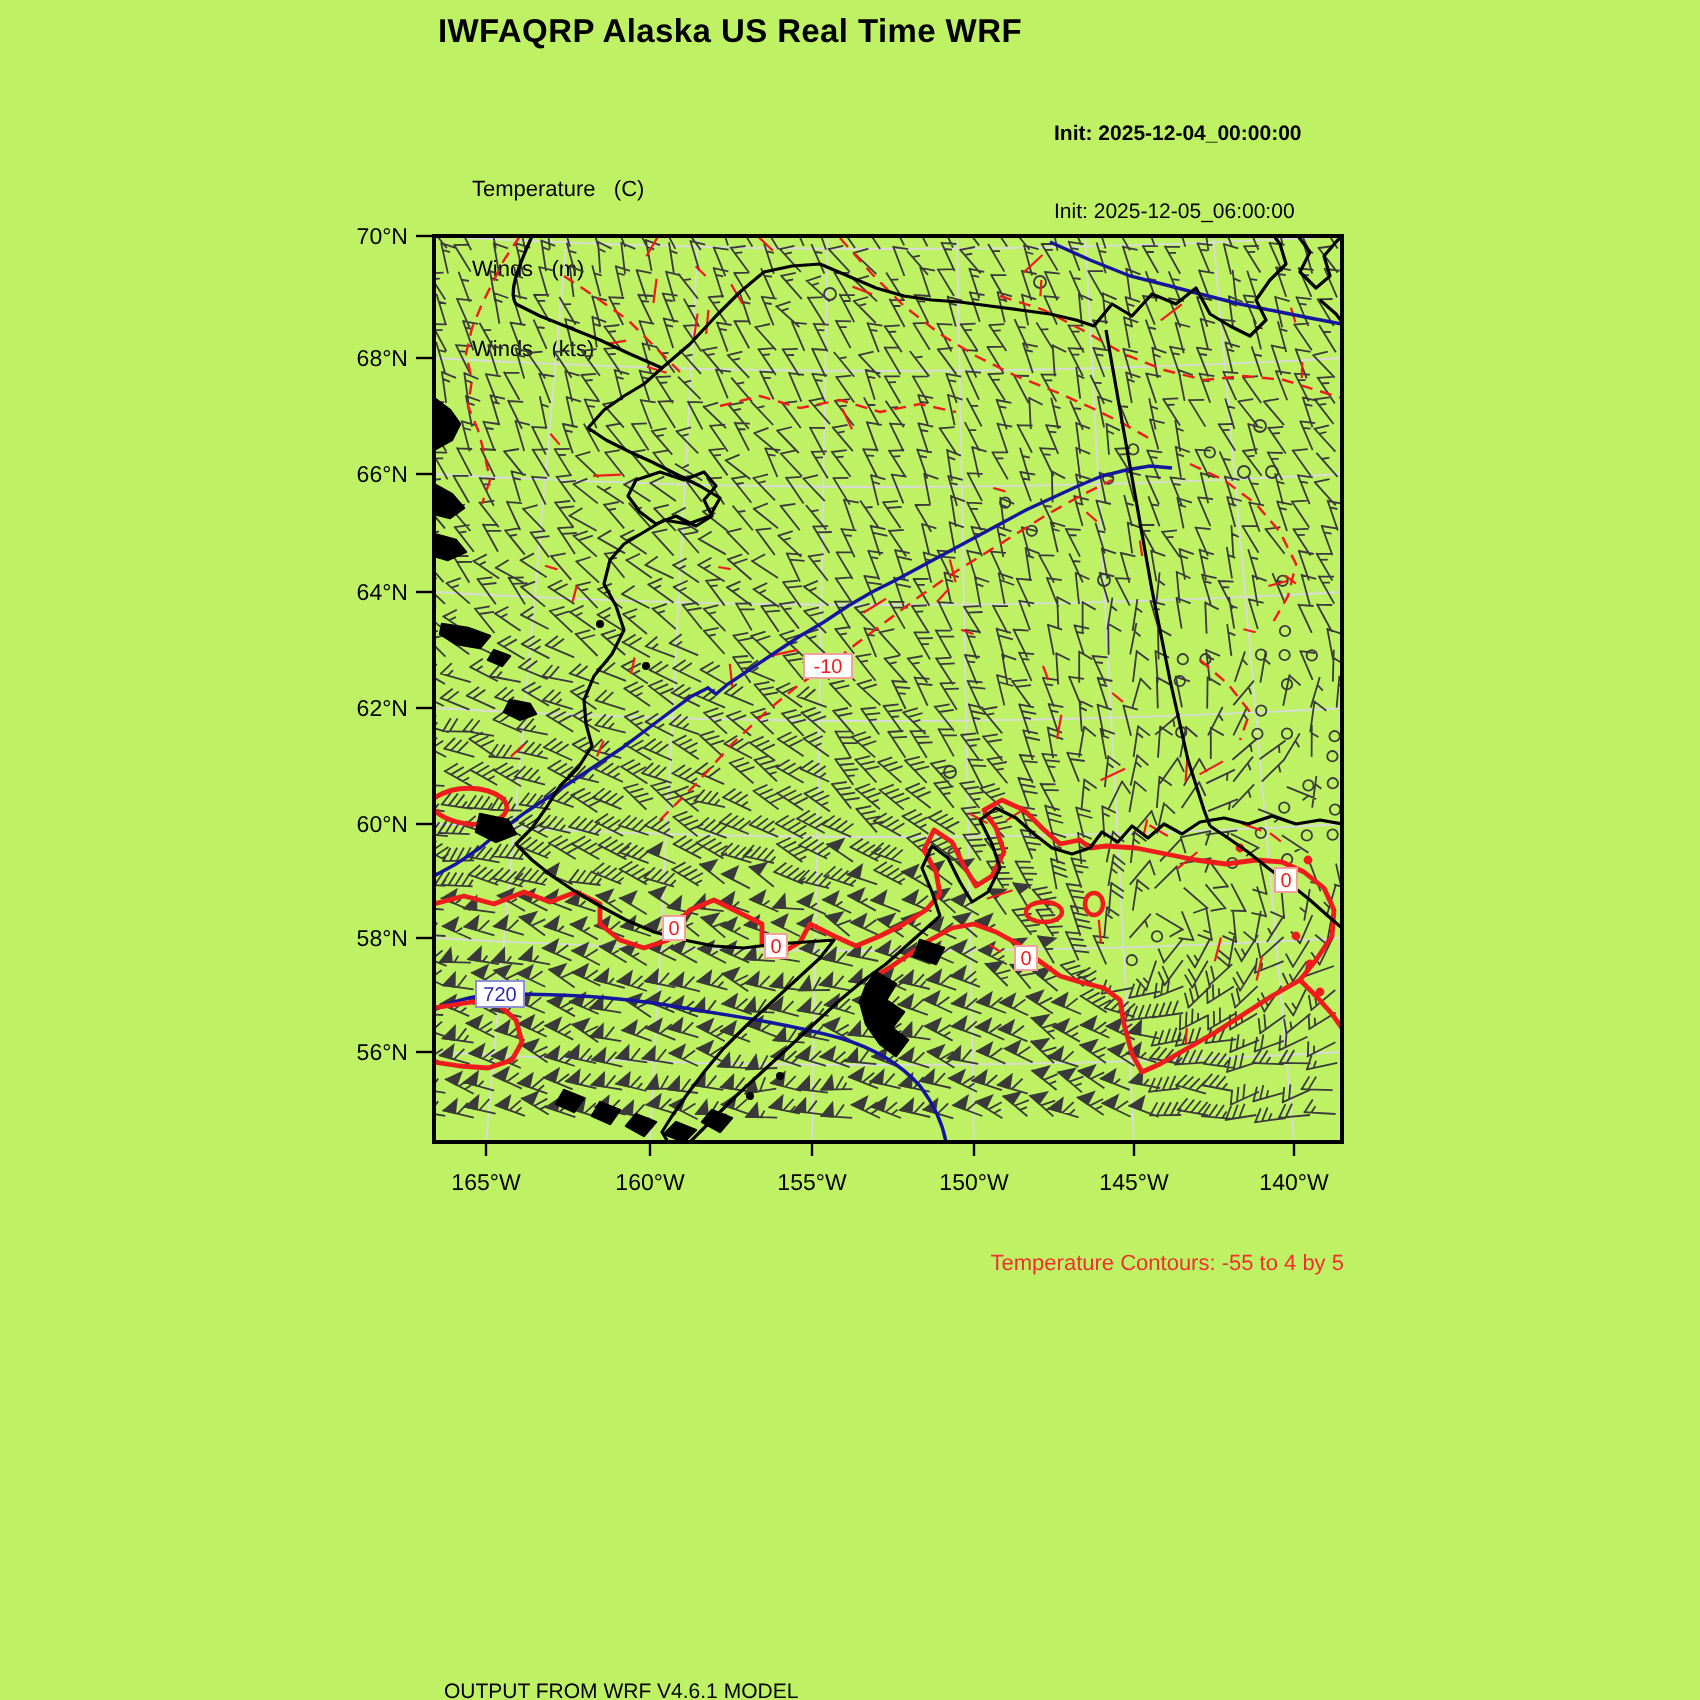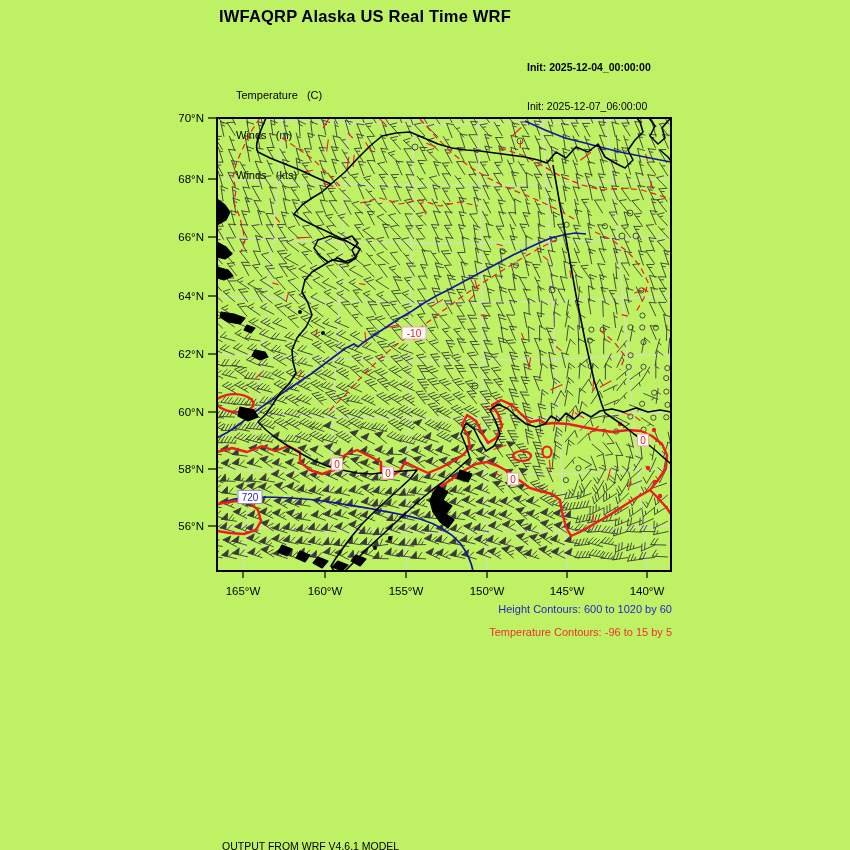--- a/index.html
+++ b/index.html
@@ -16,21 +16,21 @@
   svg text{font-family:"Liberation Sans", sans-serif;}
 </style>
 </head>
 <body>
 
 <div id="page">
   <div id="title" class="abs">IWFAQRP Alaska US Real Time WRF</div>
 
   <div id="initblock" class="abs">
     <div id="initline"><span>Init:</span> <span>2025-12-04_00:00:00</span></div>
-    <div id="validline"><span>Init:</span> <span>2025-12-07_06:00:00</span></div>
+    <div id="validline"><span>Init:</span> <span>2025-12-05_06:00:00</span></div>
   </div>
 
   <div id="legend" class="abs">
     <div>Temperature   (C)</div>
     <div>Winds   (m)</div>
     <div>Winds   (kts)</div>
   </div>
 
   <svg id="map-svg" class="abs" style="left:0;top:0" width="850" height="850" viewBox="0 0 850 850">
       <defs>
@@ -199,20 +199,19 @@
         <text x="406" y="595" text-anchor="middle" font-size="11.5px" fill="#000">155°W</text>
         <line x1="487" y1="571" x2="487" y2="578" stroke="#000" stroke-width="1.2"></line>
         <text x="487" y="595" text-anchor="middle" font-size="11.5px" fill="#000">150°W</text>
         <line x1="567" y1="571" x2="567" y2="578" stroke="#000" stroke-width="1.2"></line>
         <text x="567" y="595" text-anchor="middle" font-size="11.5px" fill="#000">145°W</text>
         <line x1="647" y1="571" x2="647" y2="578" stroke="#000" stroke-width="1.2"></line>
         <text x="647" y="595" text-anchor="middle" font-size="11.5px" fill="#000">140°W</text>
       </g>
     </svg>
 
-  <div id="cap-height" class="abs" style="color: rgb(37, 37, 205);">Height Contours: 600 to 1020 by 60</div>
-  <div id="cap-temp" class="abs" style="color: rgb(240, 48, 48);">Temperature Contours: -96 to 15 by 5</div>
+  <div id="cap-temp" class="abs" style="color: rgb(240, 48, 48);">Temperature Contours: -55 to 4 by 5</div>
 
   <div id="footer" class="abs">
     <div>OUTPUT FROM WRF V4.6.1 MODEL</div>
     
   </div>
 </div>
 
 </body></html>

